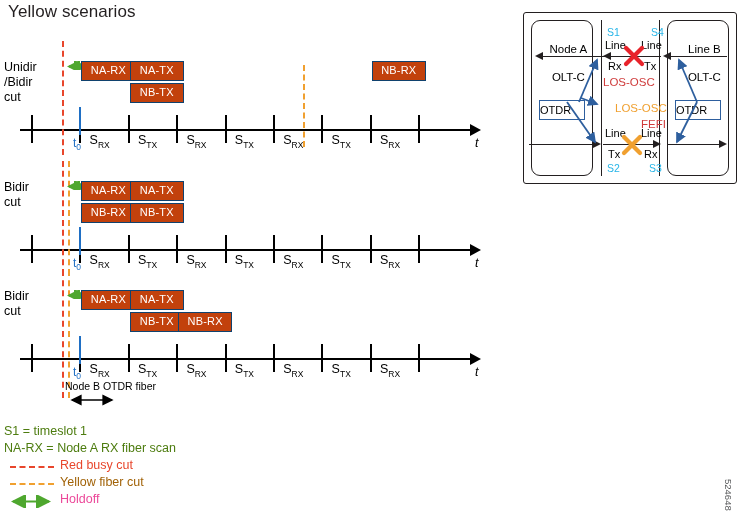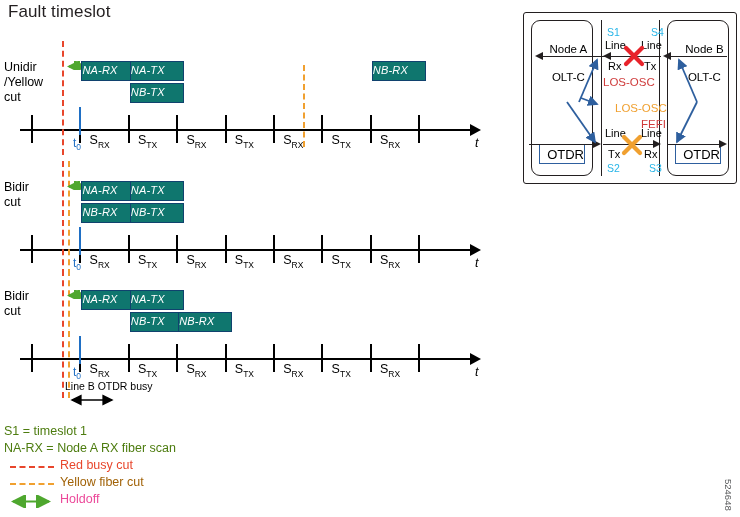--- a/index.html
+++ b/index.html
@@ -16,44 +16,44 @@
   .scn-label{font-size:12.5px;line-height:15px;color:#000;white-space:pre;}
   .axis-line{position:absolute;height:2px;background:#000;}
   .tick{position:absolute;width:2px;background:#000;}
   .slot-lbl{position:absolute;font-size:12.5px;color:#000;white-space:nowrap;}
   .slot-lbl sub{font-size:8.5px;}
   .t-axis-lbl{position:absolute;font-size:12.5px;font-style:italic;color:#000;}
   .arrowhead{position:absolute;width:0;height:0;
     border-top:6px solid transparent;border-bottom:6px solid transparent;
     border-left:11px solid #000;}
 
-  .msgbox{position:absolute;background:#0f766e;border:1.5px solid #10426e;
-    color:#ffffff;font-size:11px;line-height:17px;text-align:left;
-    height:18px;width:52px;letter-spacing:.2px;font-style:italic;}
+  .msgbox{position:absolute;background:#c2410c;border:1.5px solid #10426e;
+    color:#ffffff;font-size:11px;line-height:17px;text-align:center;
+    height:18px;width:52px;letter-spacing:.2px;}
 
   .t0-mark{position:absolute;width:2px;background:#1f6fc4;}
   .t0-lbl{position:absolute;font-size:12px;color:#1f6fc4;}
   .t0-lbl sub{font-size:8.5px;}
 
   .cut-red{position:absolute;width:0;border-left:2px dashed #e8462c;}
   .cut-yellow{position:absolute;width:0;border-left:2px dashed #f0a030;}
 
   .holdoff{position:absolute;height:9px;}
   .otdr-busy-lbl{position:absolute;font-size:10.5px;color:#000;white-space:nowrap;}
 
   
   #nodefig{left:523px;top:12px;width:214px;height:172px;}
   .figframe{position:absolute;left:0;top:0;width:100%;height:100%;
     border:1.4px solid #231f20;border-radius:3px;box-sizing:border-box;background:#fff;}
   .nodebox{position:absolute;border:1.6px solid #231f20;border-radius:9px;
     box-sizing:border-box;background:#fff;}
   .nodetitle{position:absolute;font-size:11.5px;text-align:center;line-height:14px;
     white-space:pre;color:#000;}
   .otdrbox{position:absolute;border:1.4px solid #2e5f9e;box-sizing:border-box;
-    background:#fff;font-size:13px;text-align:right;color:#000;margin-top:44px;}
+    background:#fff;font-size:11px;text-align:left;color:#000;}
   .vbar{position:absolute;width:1.4px;background:#231f20;}
   .hline{position:absolute;height:1.4px;background:#231f20;}
   .ah-left{position:absolute;width:0;height:0;
     border-top:4.5px solid transparent;border-bottom:4.5px solid transparent;
     border-right:8px solid #231f20;}
   .ah-right{position:absolute;width:0;height:0;
     border-top:4.5px solid transparent;border-bottom:4.5px solid transparent;
     border-left:8px solid #231f20;}
   .lbl-s{position:absolute;font-size:10.5px;color:#27b5e8;}
   .lbl-line{position:absolute;font-size:11px;color:#000;}
@@ -71,25 +71,25 @@
   .leg-dash{position:absolute;left:6px;top:8px;width:44px;height:0;}
   .leg-txt{position:absolute;left:56px;top:0;}
   .leg-plain{position:absolute;left:0;top:0;color:#4d7c0f;}
 
   #docid{position:absolute;right:6px;bottom:6px;font-size:9.5px;color:#58595b;
     writing-mode:vertical-rl;}
 </style>
 </head>
 <body>
 
-<div class="abs" id="title">Fault timeslot</div>
+<div class="abs" id="title">Yellow scenarios</div>
 
 <div id="timelines">
     <div class="abs scn-label" style="left: 4px; top: 60px;">Unidir
-/Yellow
+/Bidir
 cut</div>
     <div class="axis-line" style="left: 20px; top: 129px; width: 450px;"></div>
     <div class="arrowhead" style="left: 470px; top: 124px;"></div>
     <div class="t-axis-lbl" style="left: 475px; top: 136px;">t</div>
     <div class="tick" style="left: 31px; top: 115px; height: 28px;"></div>
     <div class="tick" style="left: 79.4px; top: 115px; height: 28px;"></div>
     <div class="tick" style="left: 127.8px; top: 115px; height: 28px;"></div>
     <div class="tick" style="left: 176.2px; top: 115px; height: 28px;"></div>
     <div class="tick" style="left: 224.6px; top: 115px; height: 28px;"></div>
     <div class="tick" style="left: 273px; top: 115px; height: 28px;"></div>
@@ -195,21 +195,21 @@
         <marker id="h2s" markerWidth="6" markerHeight="6" refX="1" refY="3" orient="auto">
           <path d="M6,0 L0,3 L6,6 z" fill="#4ea72e"></path>
         </marker>
       </defs>
       <line x1="5" y1="5.5" x2="21" y2="5.5" stroke="#4ea72e" stroke-width="2.2" marker-start="url(#h2s)" marker-end="url(#h2e)"></line>
     </svg>
     <div class="msgbox" style="left: 81.4px; top: 290px;">NA-RX</div>
     <div class="msgbox" style="left: 129.8px; top: 290px;">NA-TX</div>
     <div class="msgbox" style="left: 129.8px; top: 312px;">NB-TX</div>
     <div class="msgbox" style="left: 178.2px; top: 312px;">NB-RX</div>
-    <div class="otdr-busy-lbl" style="left: 65px; top: 380px;">Line B OTDR busy</div>
+    <div class="otdr-busy-lbl" style="left: 65px; top: 380px;">Node B OTDR fiber</div>
     <svg class="abs" width="60" height="12" style="left: 66px; top: 394px;">
       <defs>
         <marker id="ka" markerWidth="7" markerHeight="7" refX="6" refY="3.5" orient="auto">
           <path d="M0,0 L7,3.5 L0,7 z" fill="#000"></path>
         </marker>
         <marker id="kb" markerWidth="7" markerHeight="7" refX="1" refY="3.5" orient="auto">
           <path d="M7,0 L0,3.5 L7,7 z" fill="#000"></path>
         </marker>
       </defs>
       <line x1="6" y1="6" x2="46" y2="6" stroke="#000" stroke-width="1.6" marker-start="url(#kb)" marker-end="url(#ka)"></line>
@@ -221,21 +221,21 @@
 
   <div class="nodebox" style="left:8px;top:8px;width:62px;height:156px;"></div>
   <div class="nodetitle" style="left:8px;top:16px;width:62px;">
     <span>Node A</span><br>
     <span>OLT-C</span>
   </div>
   <div class="otdrbox" style="left:16px;top:88px;width:46px;height:20px;line-height:19px;">OTDR</div>
 
   <div class="nodebox" style="left:144px;top:8px;width:62px;height:156px;"></div>
   <div class="nodetitle" style="left:144px;top:16px;width:62px;">
-    <span>Node B</span><br>
+    <span>Line B</span><br>
     <span>OLT-C</span>
   </div>
   <div class="otdrbox" style="left:152px;top:88px;width:46px;height:20px;line-height:19px;">OTDR</div>
 
   <div class="vbar" style="left:78px;top:8px;height:156px;"></div>
   <div class="vbar" style="left:136px;top:8px;height:156px;"></div>
 
   <div class="hline" style="left:18px;top:44px;width:120px;"></div>
   <div class="ah-left" style="left:12px;top:40px;"></div>
   <div class="ah-left" style="left:80px;top:40px;"></div>

